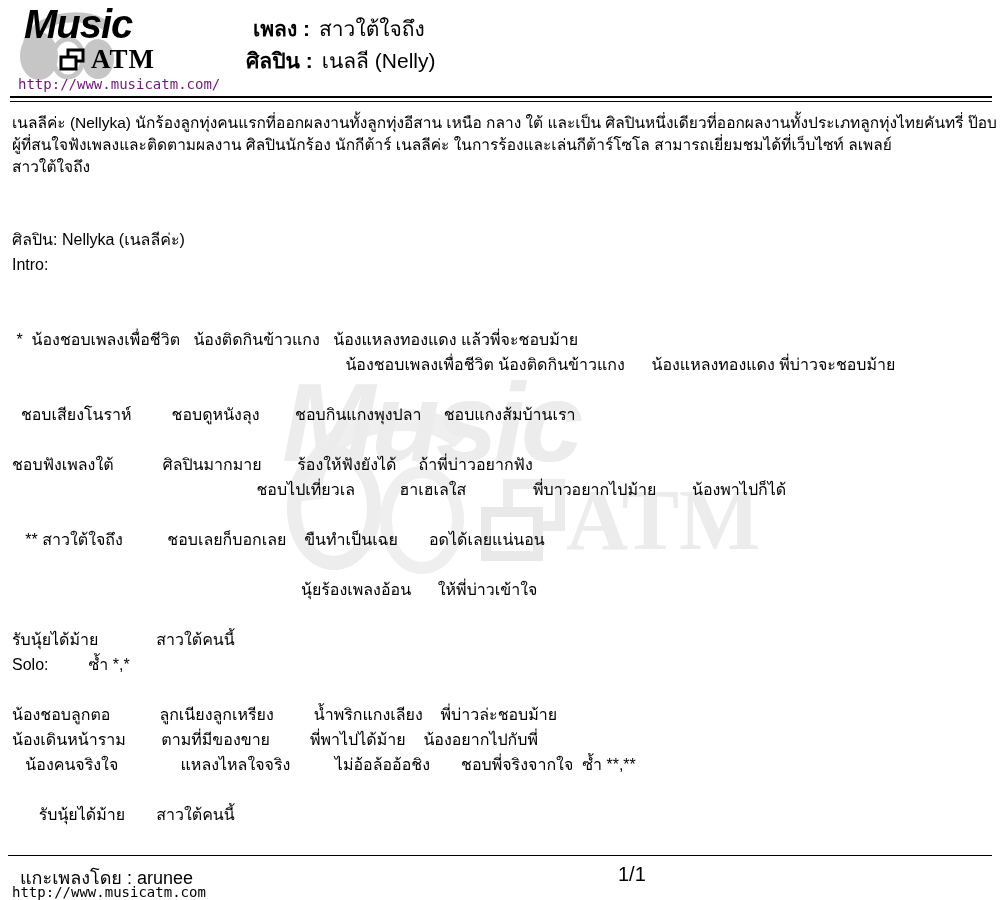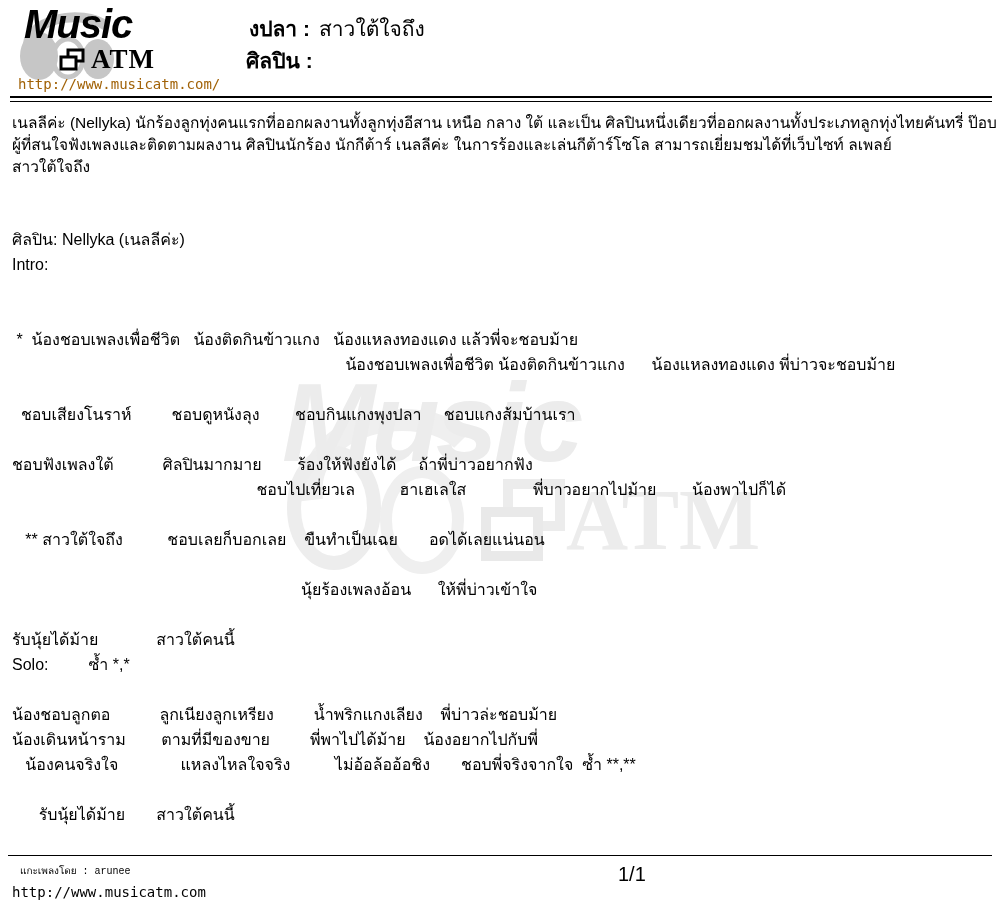--- a/index.html
+++ b/index.html
@@ -29,36 +29,36 @@
     position:absolute; left:24px; top:2px;
     font:italic 700 40px "Liberation Sans","DejaVu Sans",sans-serif;
     letter-spacing:-1px; color:#000;
   }
   .logo-atm-row { position:absolute; left:58px; top:44px; display:flex; align-items:center; gap:5px; }
   .logo-atm {
     font:700 27px "Liberation Serif","DejaVu Serif",serif; color:#000; letter-spacing:1px;
   }
   .logo-url {
     position:absolute; left:18px; top:76px;
-    font:14px "DejaVu Sans Mono","Liberation Mono",monospace; color:#a16207;
+    font:14px "DejaVu Sans Mono","Liberation Mono",monospace; color:#701a75;
   }
   .title-block { position:absolute; left:246px; top:12px; }
   .title-row { display:flex; align-items:baseline; height:32px; font-size:21px; }
   .title-row .lbl { display:inline-block; min-width:64px; text-align:right; font-weight:700; }
   .title-row .val { margin-left:9px; }
   .header-divider {
     position:absolute; left:10px; right:8px; top:96px; height:3px;
     border-top:2px solid #000; border-bottom:1px solid #000;
   }
   .description { position:absolute; left:12px; top:112px; width:1200px; font-size:15.5px; line-height:22px; }
   .desc-line { white-space:pre; height:22px; overflow:visible; }
   .lyrics { position:absolute; left:12px; top:227px; width:1000px; font-size:16px; line-height:25px; }
   .lyr-line { white-space:pre; height:25px; }
   .footer-divider { position:absolute; left:8px; right:8px; top:855px; border-top:1px solid #000; }
-  .credit { position:absolute; left:20px; top:863px; font-size:10px;font-family:Liberation Mono, monospace; }
+  .credit { position:absolute; left:20px; top:863px; font-size:18px; }
   .page-num { position:absolute; left:618px; top:863px; font-size:20px; }
   .footer-url {
     position:absolute; left:12px; top:884px;
     font:14px "DejaVu Sans Mono","Liberation Mono",monospace;
   }
 </style>
 </head>
 <body>
 
 <div class="page">
@@ -92,25 +92,26 @@
           <rect x="10" y="2" width="15" height="11" fill="#ffffff" stroke="#000" stroke-width="3"></rect>
           <rect x="3" y="9" width="15" height="12" fill="#ffffff" stroke="#000" stroke-width="3"></rect>
         </svg>
         <span class="logo-atm">ATM</span>
       </div>
       <div class="logo-url">http://www.musicatm.com/</div>
     </div>
 
     <div class="title-block">
       <div class="title-row">
-        <span class="lbl">งปลา :</span>
+        <span class="lbl">เพลง :</span>
         <span class="val">สาวใต้ใจถึง</span>
       </div>
       <div class="title-row">
         <span class="lbl">ศิลปิน :</span>
+        <span class="val">เนลลี (Nelly)</span>
       </div>
     </div>
 
     <div class="header-divider"></div>
 
     <div class="description">
       <div class="desc-line">เนลลีค่ะ (Nellyka) นักร้องลูกทุ่งคนแรกที่ออกผลงานทั้งลูกทุ่งอีสาน เหนือ กลาง ใต้ และเป็น ศิลปินหนึ่งเดียวที่ออกผลงานทั้งประเภทลูกทุ่งไทยคันทรี่ ป๊อบ ร็</div>
       <div class="desc-line">ผู้ที่สนใจฟังเพลงและติดตามผลงาน ศิลปินนักร้อง นักกีต้าร์ เนลลีค่ะ ในการร้องและเล่นกีต้าร์โซโล สามารถเยี่ยมชมได้ที่เว็บไซท์ ลเพลย์</div>
       <div class="desc-line">สาวใต้ใจถึง</div>
     </div>

